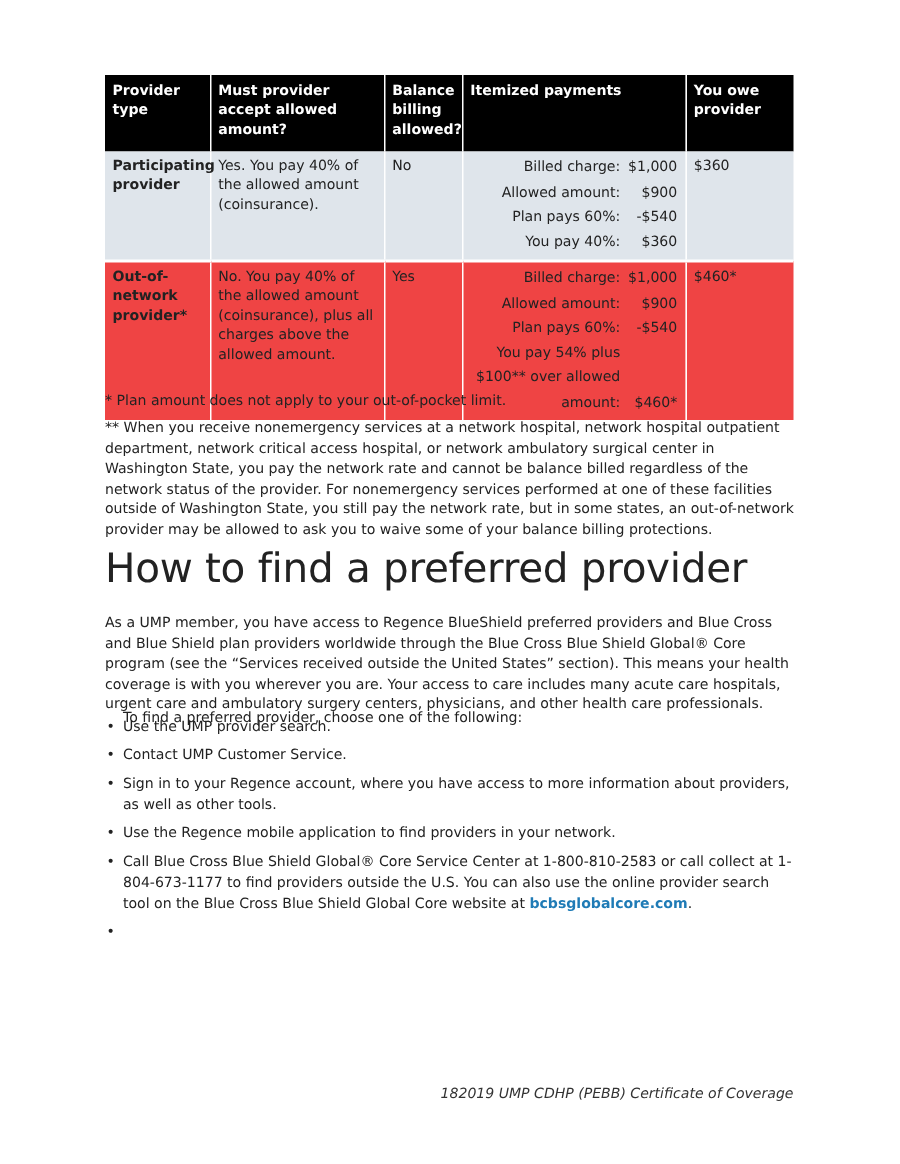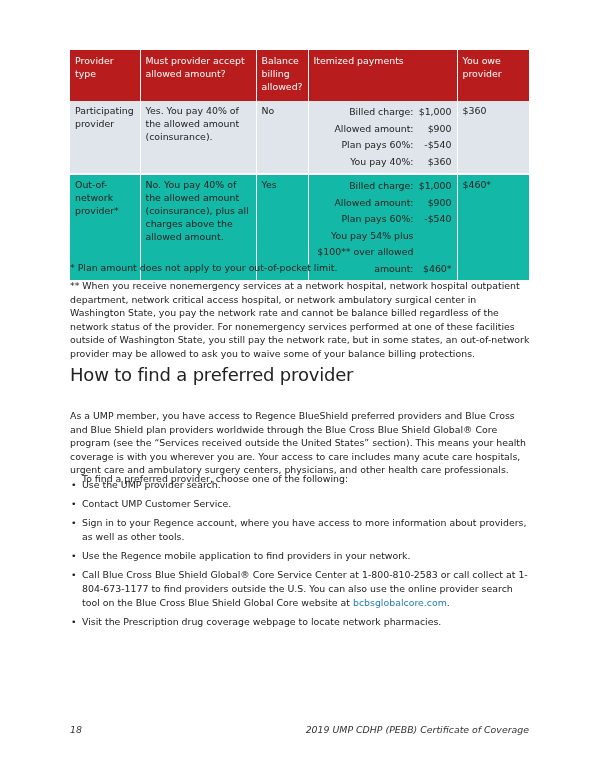--- a/index.html
+++ b/index.html
@@ -15,54 +15,54 @@
       position: absolute; left: 70px; top: 50px; width: 459px;
       border-collapse: collapse; table-layout: fixed;
       font-size: 9.4px; line-height: 13px;
     }
     .cost-table th, .cost-table td {
       vertical-align: top; text-align: left; padding: 3px 5px 3px 5px;
       border-right: 1.5px solid #ffffff;
     }
     .cost-table th:last-child, .cost-table td:last-child { border-right: none; }
     .cost-table thead th {
-      background: #b91c1c; color: #ffffff; font-weight: normal;
+      background: #000000; color: #ffffff; font-weight: bold;
       height: 44px; padding-top: 4px;
     }
     .row-participating td { background: #dfe5eb; height: 56px; border-bottom: 2px solid #ffffff; }
-    .row-outnetwork td { background: #14b8a6; height: 92px; }
-    .bold-cell { font-weight: normal; }
+    .row-outnetwork td { background: #ef4444; height: 92px; }
+    .bold-cell { font-weight: bold; }
 
     .itemized { display: grid; grid-template-columns: 100px 1fr; row-gap: 0; text-align: right; }
     .itemized .it-label, .itemized .it-val { line-height: 16.5px; }
 
     
     .text { position: absolute; left: 70px; width: 462px; font-size: 9.4px; line-height: 13.6px; }
     .footnote1 { top: 261px; }
     .footnote2 { top: 279px; }
     .heading {
       position: absolute; left: 70px; top: 364px;
-      font-size: 18px; font-weight: normal; color: #222222;
+      font-size: 27px; font-weight: normal; color: #222222;
       font-family: "DejaVu Sans", sans-serif; letter-spacing: -0.2px;
     }
     .intro { top: 409px; }
     .choose { top: 460px; }
     .bullets {
       position: absolute; left: 70px; top: 478px; width: 462px;
       margin: 0; padding: 0; list-style: none; font-size: 9.4px; line-height: 13.6px;
     }
     .bullets li { position: relative; padding-left: 12px; margin-bottom: 5.6px; }
     .bullets li .bullet-dot { position: absolute; left: 1px; top: 0; }
-    .link { color: #1f7bb6; font-weight: normal; text-decoration: none; }
+    .link { color: #1f7bb6; font-weight: bold; text-decoration: none; }
     .see-dir { top: 632px; }
 
     .footer {
       position: absolute; top: 724px; left: 70px; width: 459px;
       font-size: 9.4px; font-style: italic; color: #333333;
-      display: flex; justify-content: space-between;
+      display: flex; justify-content: flex-end;
     }
   </style>
 </head>
 <body>
 
 <div class="page">
 
   <table class="cost-table">
     <colgroup>
       <col style="width:70px">
@@ -144,21 +144,20 @@
     <li>
       <span class="bullet-dot">•</span>
       <span>Use the Regence mobile application to find providers in your network.</span>
     </li>
     <li>
       <span class="bullet-dot">•</span>
       <span>Call Blue Cross Blue Shield Global® Core Service Center at 1-800-810-2583 or call collect at 1-804-673-1177 to find providers outside the U.S. You can also use the online provider search tool on the Blue Cross Blue Shield Global Core website at </span><a class="link">bcbsglobalcore.com</a><span>.</span>
     </li>
     <li>
       <span class="bullet-dot">•</span>
-      <span>Visit the Prescription drug coverage webpage to locate network pharmacies.</span>
     </li>
   </ul>
 
 
   <div class="footer">
     <span>18</span>
     <span>2019 UMP CDHP (PEBB) Certificate of Coverage</span>
   </div>
 </div>
 

